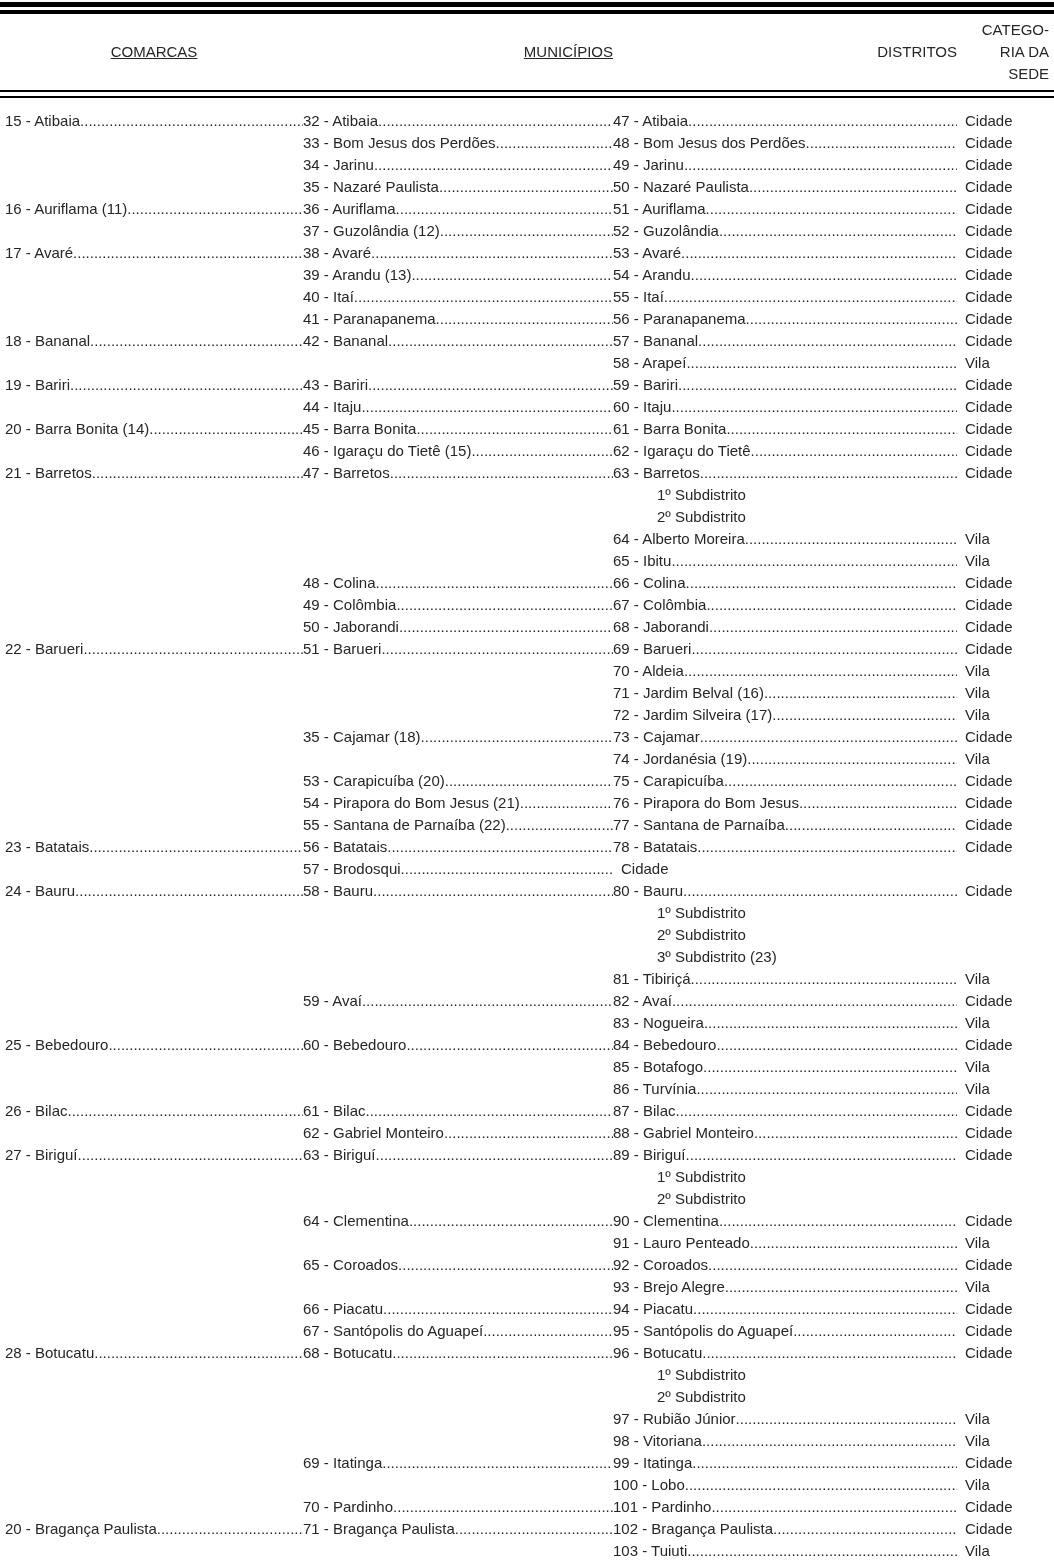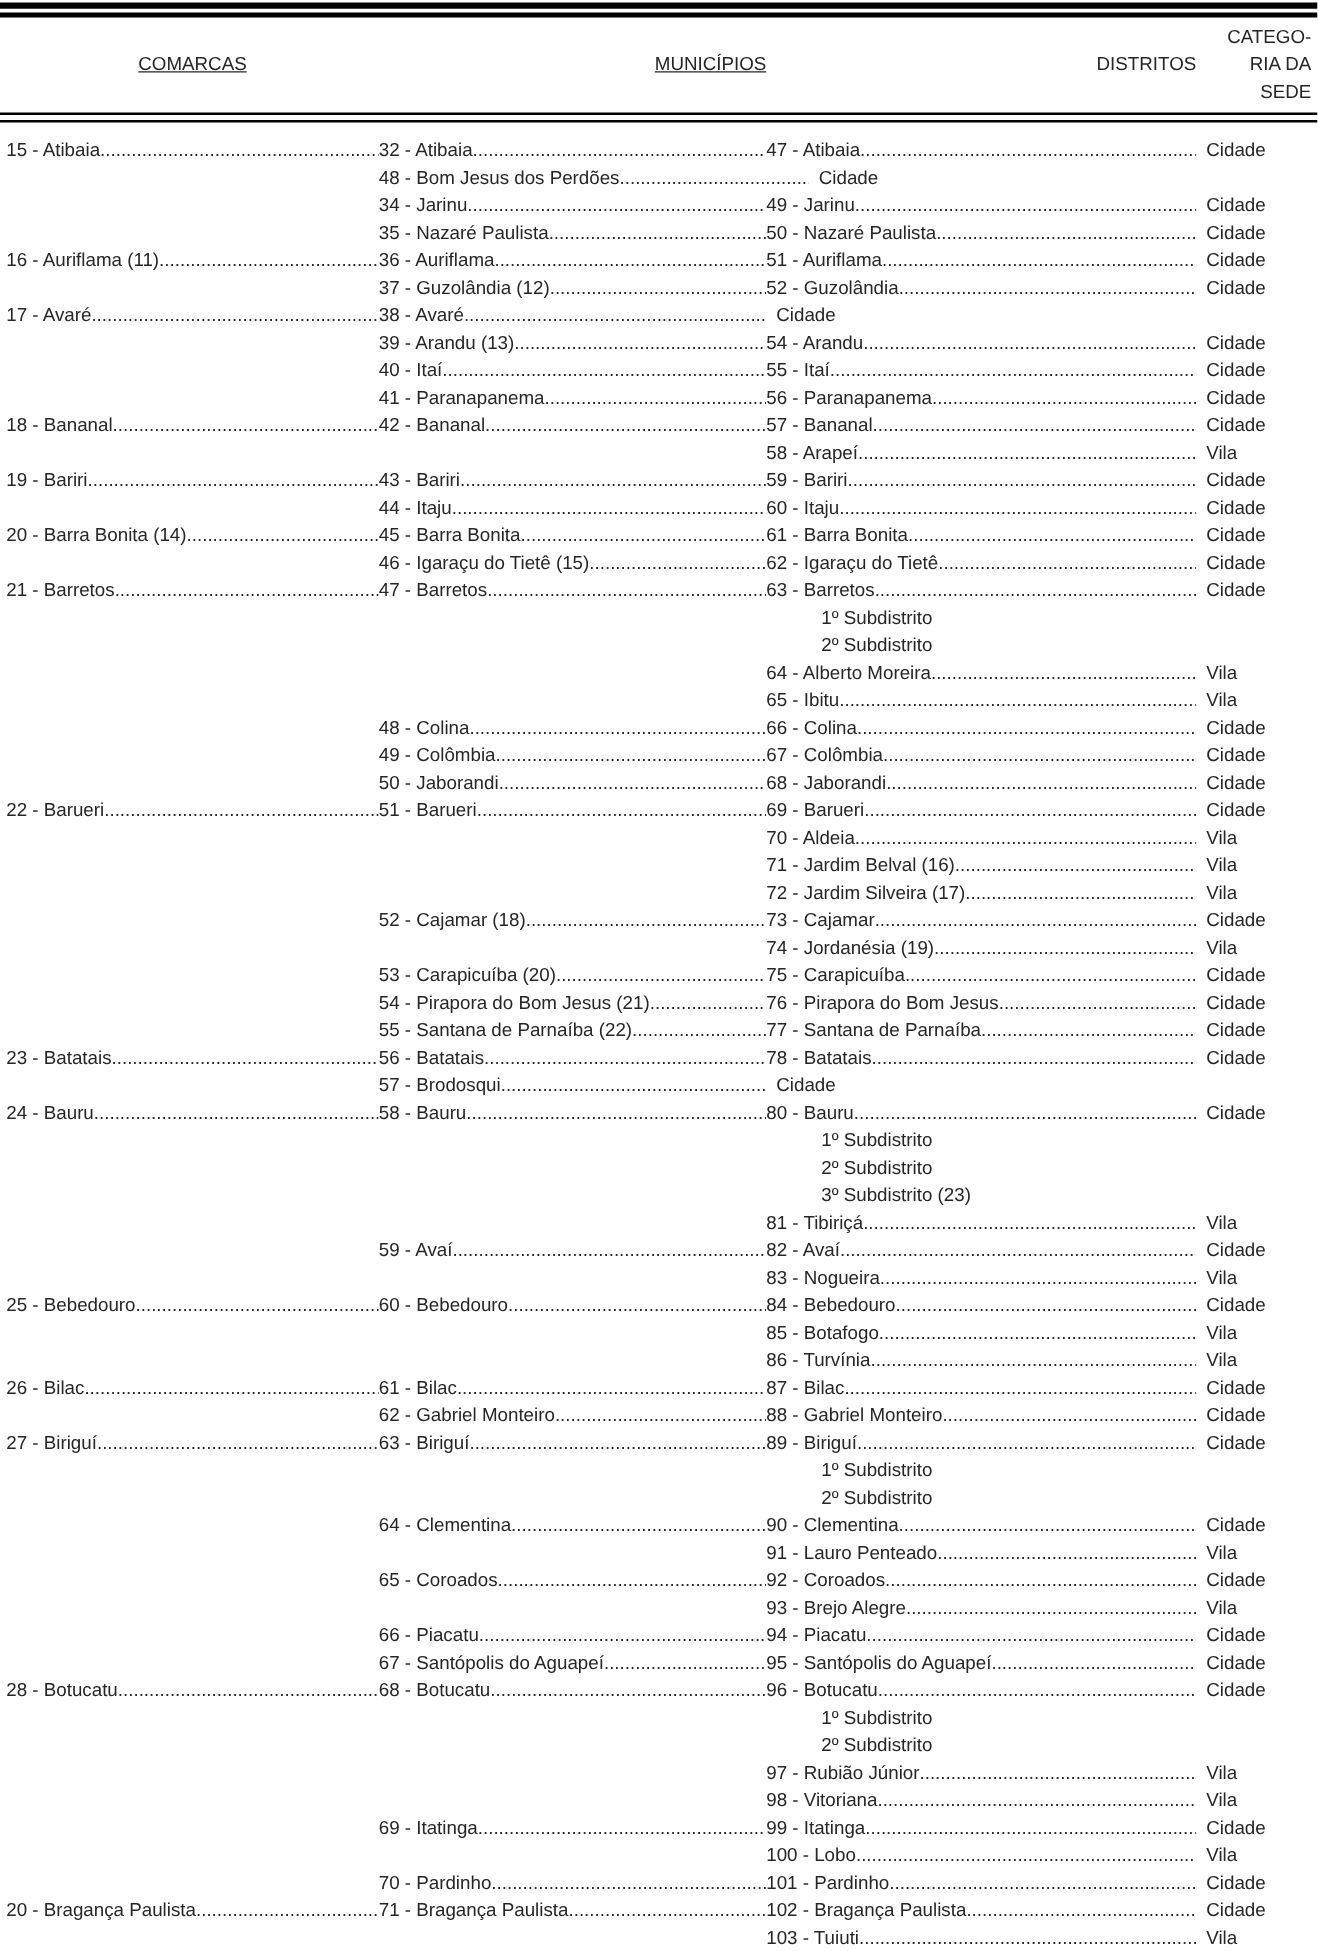--- a/index.html
+++ b/index.html
@@ -101,20 +101,24 @@
           <span class="leader"></span>
         </div>
         <div class="cell c-dis">
           <span class="nm">47 - Atibaia</span>
           <span class="leader"></span>
         </div>
         <div class="cell c-cat"><span class="nm">Cidade</span></div>
       </div>
       <div class="row">
         <div class="cell c-com"></div>
+        <div class="cell c-mun">
+          <span class="nm">33 - Bom Jesus dos Perdões</span>
+          <span class="leader"></span>
+        </div>
         <div class="cell c-dis">
           <span class="nm">48 - Bom Jesus dos Perdões</span>
           <span class="leader"></span>
         </div>
         <div class="cell c-cat"><span class="nm">Cidade</span></div>
       </div>
       <div class="row">
         <div class="cell c-com"></div>
         <div class="cell c-mun">
           <span class="nm">34 - Jarinu</span>
@@ -167,20 +171,24 @@
       </div>
       <div class="row">
         <div class="cell c-com">
           <span class="nm">17 - Avaré</span>
           <span class="leader"></span>
         </div>
         <div class="cell c-mun">
           <span class="nm">38 - Avaré</span>
           <span class="leader"></span>
         </div>
+        <div class="cell c-dis">
+          <span class="nm">53 - Avaré</span>
+          <span class="leader"></span>
+        </div>
         <div class="cell c-cat"><span class="nm">Cidade</span></div>
       </div>
       <div class="row">
         <div class="cell c-com"></div>
         <div class="cell c-mun">
           <span class="nm">39 - Arandu (13)</span>
           <span class="leader"></span>
         </div>
         <div class="cell c-dis">
           <span class="nm">54 - Arandu</span>
@@ -413,21 +421,21 @@
         <div class="cell c-mun"></div>
         <div class="cell c-dis">
           <span class="nm">72 - Jardim Silveira (17)</span>
           <span class="leader"></span>
         </div>
         <div class="cell c-cat"><span class="nm">Vila</span></div>
       </div>
       <div class="row">
         <div class="cell c-com"></div>
         <div class="cell c-mun">
-          <span class="nm">52 - Cajamar (18)</span>
+          <span class="nm">35 - Cajamar (18)</span>
           <span class="leader"></span>
         </div>
         <div class="cell c-dis">
           <span class="nm">73 - Cajamar</span>
           <span class="leader"></span>
         </div>
         <div class="cell c-cat"><span class="nm">Cidade</span></div>
       </div>
       <div class="row">
         <div class="cell c-com"></div>

